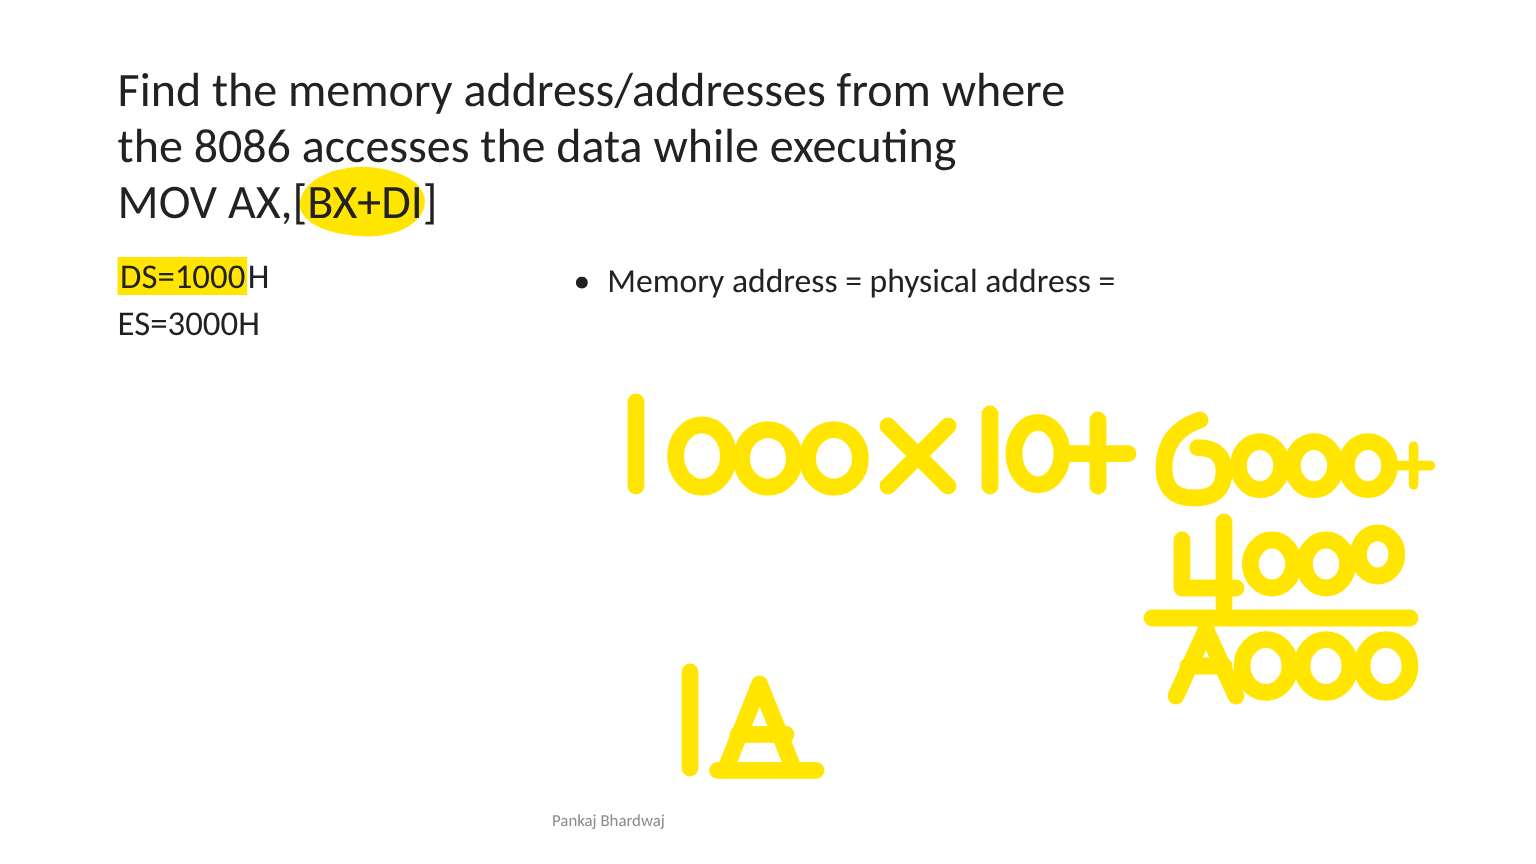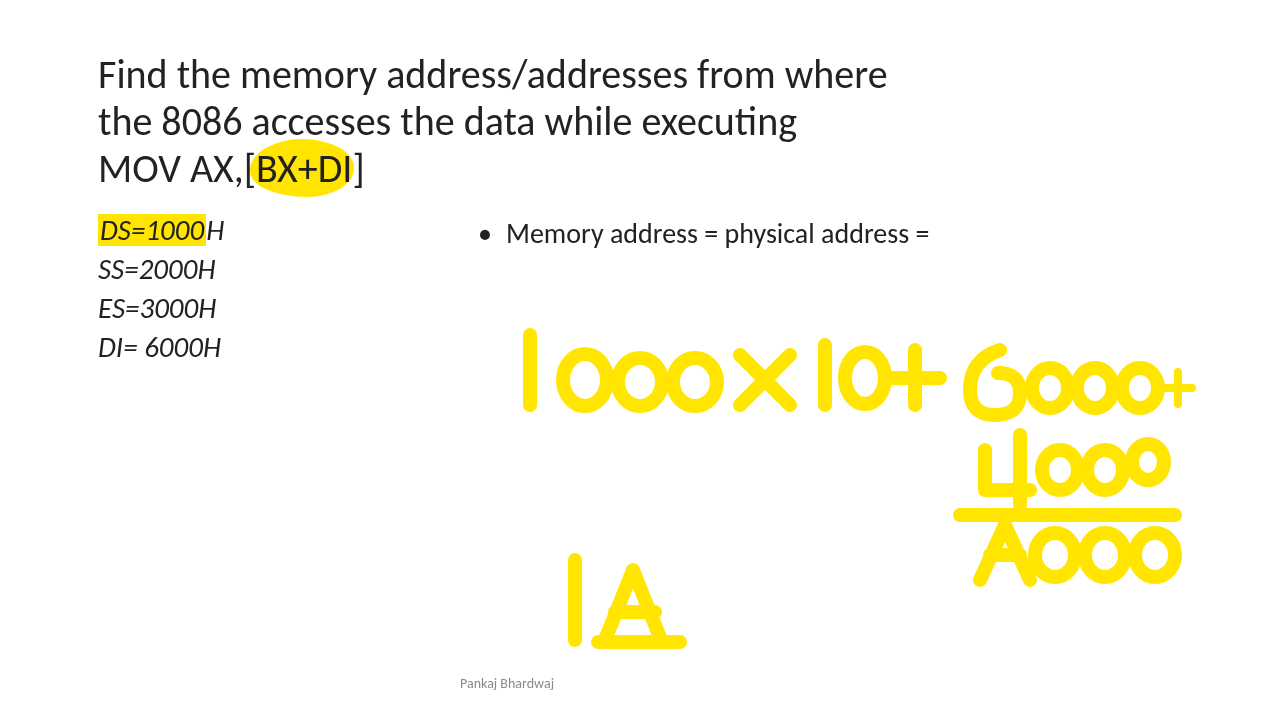--- a/index.html
+++ b/index.html
@@ -41,21 +41,20 @@
   .columns {
     display: flex;
     align-items: flex-start;
     gap: 40px;
   }
   .left-col { width: 340px; }
   .reg-list {
     font-size: 29px;
     line-height: 1.35;
     font-weight: 400;
-    font-style: italic;
   }
   .reg-row { display: block; }
   .hl-ds {
     background: linear-gradient(to bottom, transparent 5%, #ffe500 5%, #ffe500 95%, transparent 95%);
     padding: 0 2px;
   }
   .right-col {
     flex: 1;
     padding-top: 4px;
   }
@@ -100,23 +99,21 @@
       <span>MOV AX,[</span><span class="hl-bxdi">BX+DI</span><span>]</span>
     </span>
   </div>
 
   <div class="columns">
     <div class="left-col">
       <div class="reg-list">
         <span class="reg-row">
           <span class="hl-ds">DS=1000</span><span>H</span>
         </span>
-        <span class="reg-row">SS=2000H</span>
         <span class="reg-row">ES=3000H</span>
-        <span class="reg-row">DI= 6000H</span>
       </div>
     </div>
 
     <div class="right-col">
       <div class="bullet">
         <span class="bullet-dot">•</span>
         <span>
           <span>Memory address = physical address =</span><br>
         </span>
       </div>

